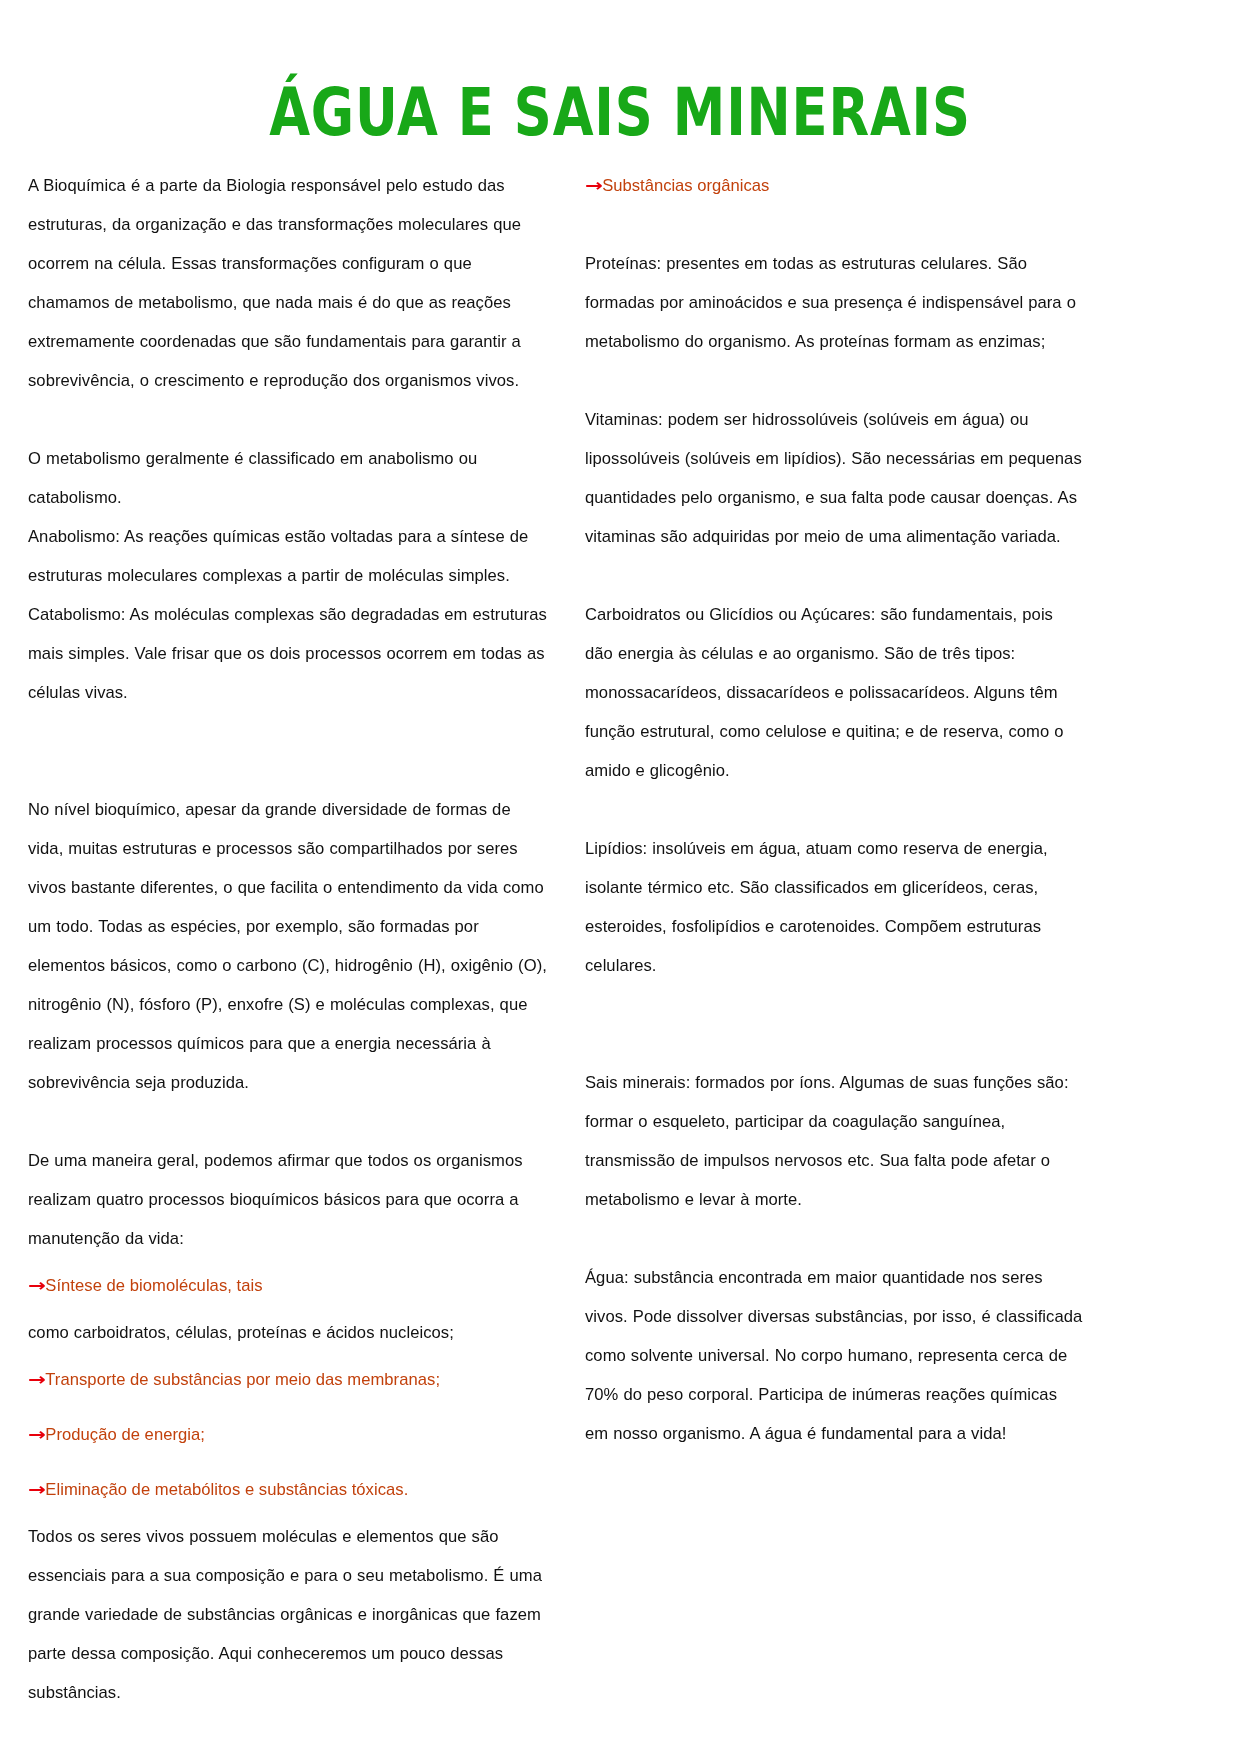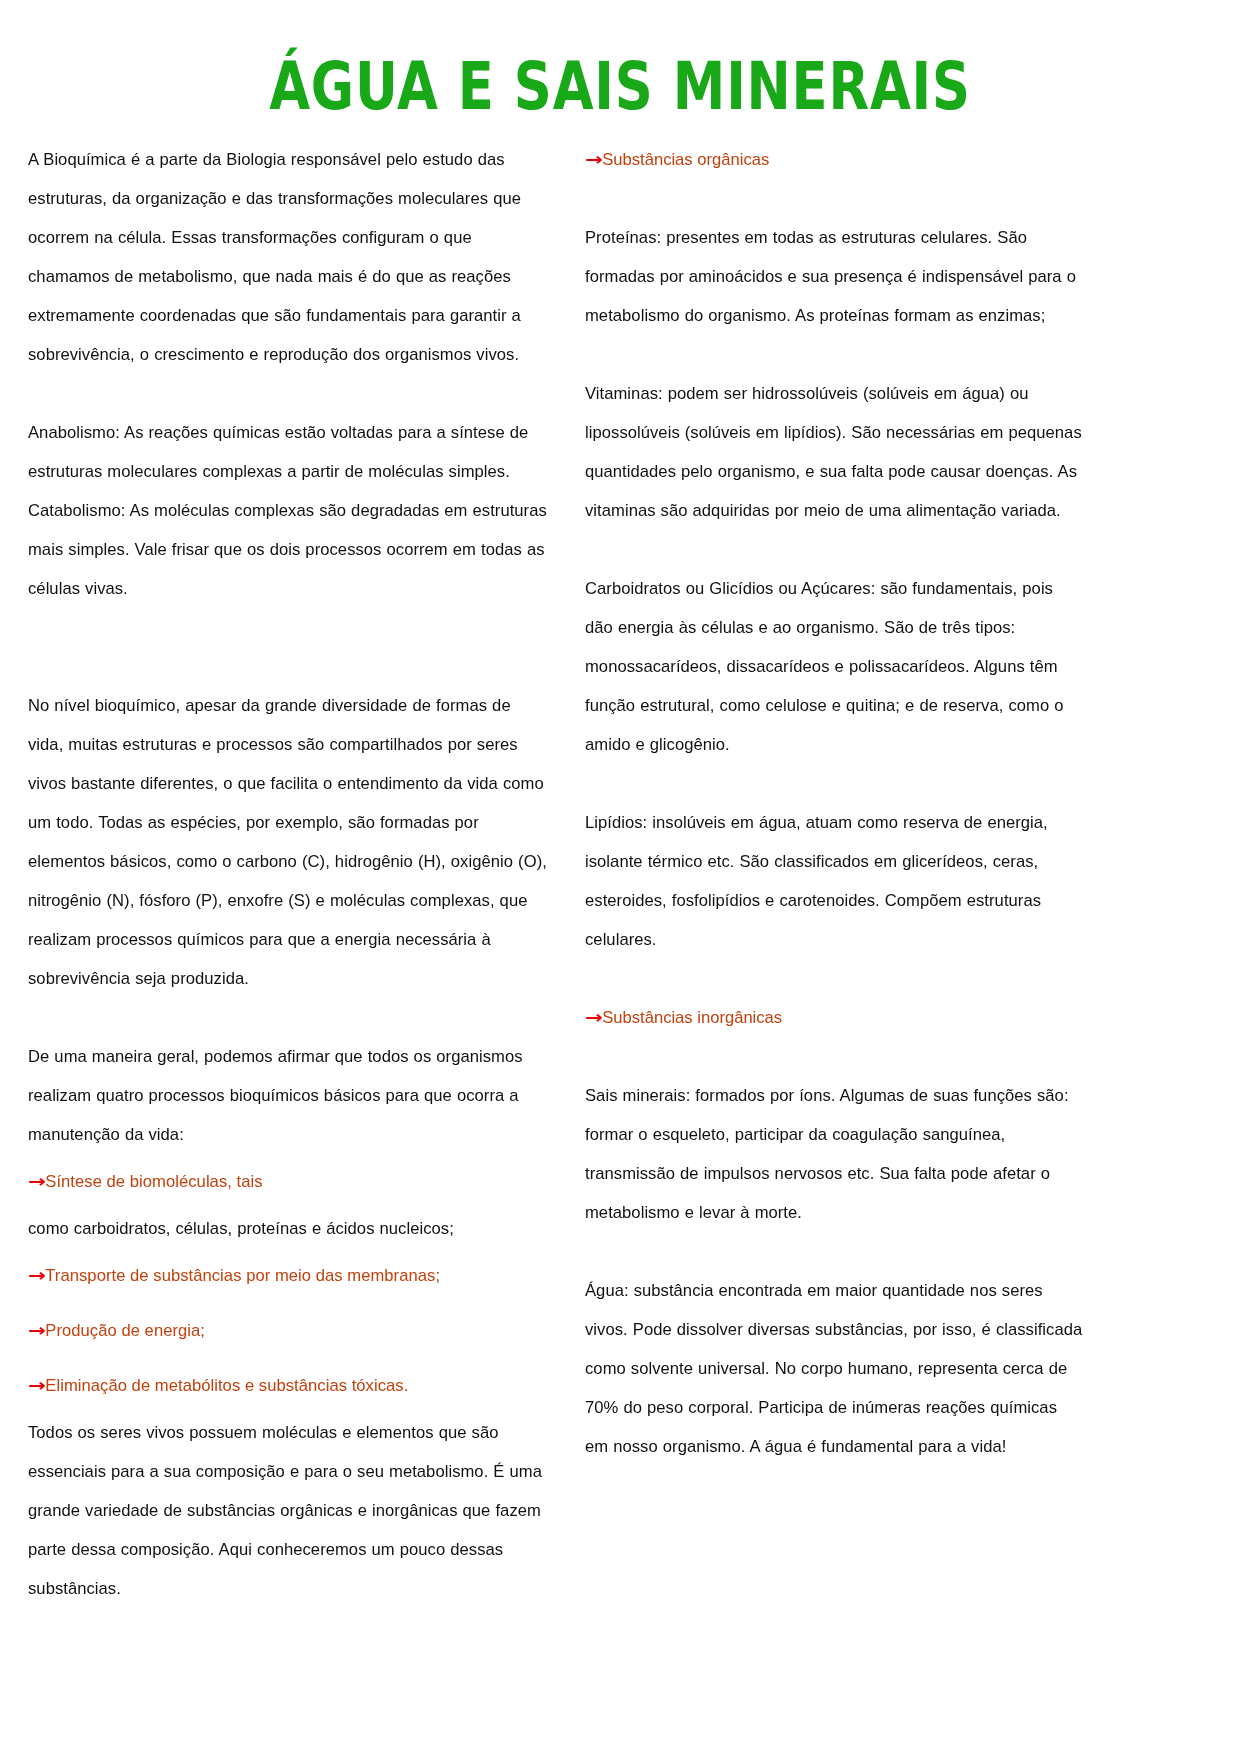--- a/index.html
+++ b/index.html
@@ -14,20 +14,21 @@
     position: relative;
     font-family: "Liberation Sans", sans-serif;
     color: #000000;
     overflow: hidden;
   }
 
   .page {
     position: absolute;
     inset: 0;
     padding: 4px;
+    margin-top: 26px;
   }
 
   
   .title {
     position: absolute;
     top: 8px;
     left: 0;
     width: 1240px;
     text-align: center;
     color: #18a818;
@@ -102,20 +103,21 @@
   <h1 class="title">ÁGUA E SAIS MINERAIS</h1>
 
   <div class="columns">
 
     <div class="col-left">
 
       <p class="para">A Bioquímica é a parte da Biologia responsável pelo estudo das estruturas, da organização e das transformações moleculares que ocorrem na célula. Essas transformações configuram o que chamamos de metabolismo, que nada mais é do que as reações extremamente coordenadas que são fundamentais para garantir a sobrevivência, o crescimento e reprodução dos organismos vivos.</p>
 
       <div class="spacer-sm"></div>
 
+      <p class="para">O metabolismo geralmente é classificado em anabolismo ou catabolismo.</p>
 
       <p class="para">Anabolismo:  As reações químicas estão voltadas para a síntese de estruturas moleculares complexas a partir de moléculas simples.</p>
 
       <p class="para">Catabolismo: As moléculas complexas são degradadas em estruturas mais simples. Vale frisar que os dois processos ocorrem em todas as células vivas.</p>
 
       <div class="spacer-md"></div>
 
       <p class="para">No nível bioquímico, apesar da grande diversidade de formas de vida, muitas estruturas e processos são compartilhados por seres vivos bastante diferentes, o que facilita o entendimento da vida como um todo. Todas as espécies, por exemplo, são formadas por elementos básicos, como o carbono (C), hidrogênio (H), oxigênio (O), nitrogênio (N), fósforo (P), enxofre (S) e moléculas complexas, que realizam processos químicos para que a energia necessária à sobrevivência seja produzida.</p>
 
       <div class="spacer-sm"></div>
@@ -163,23 +165,20 @@
       <div class="spacer-sm"></div>
 
       <p class="para">Carboidratos ou Glicídios ou Açúcares: são fundamentais, pois dão energia às células e ao organismo. São de três tipos: monossacarídeos, dissacarídeos e polissacarídeos. Alguns têm função estrutural, como celulose e quitina; e de reserva, como o amido e glicogênio.</p>
 
       <div class="spacer-sm"></div>
 
       <p class="para">Lipídios: insolúveis em água, atuam como reserva de energia, isolante térmico etc. São classificados em glicerídeos, ceras, esteroides, fosfolipídios e carotenoides. Compõem estruturas celulares.</p>
 
       <div class="spacer-sm"></div>
 
-      <div class="head-line">
-        <span class="arrow">→</span><span class="arrow-text">Substâncias inorgânicas</span>
-      </div>
 
       <div class="spacer-sm"></div>
 
       <p class="para">Sais minerais: formados por íons. Algumas de suas funções são: formar o esqueleto, participar da coagulação sanguínea, transmissão de impulsos nervosos etc. Sua falta pode afetar o metabolismo e levar à morte.</p>
 
       <div class="spacer-sm"></div>
 
       <p class="para">Água: substância encontrada em maior quantidade nos seres vivos. Pode dissolver diversas substâncias, por isso, é classificada como solvente universal. No corpo humano, representa cerca de 70% do peso corporal. Participa de inúmeras reações químicas em nosso organismo. A água é fundamental para a vida!</p>
 
     </div>

